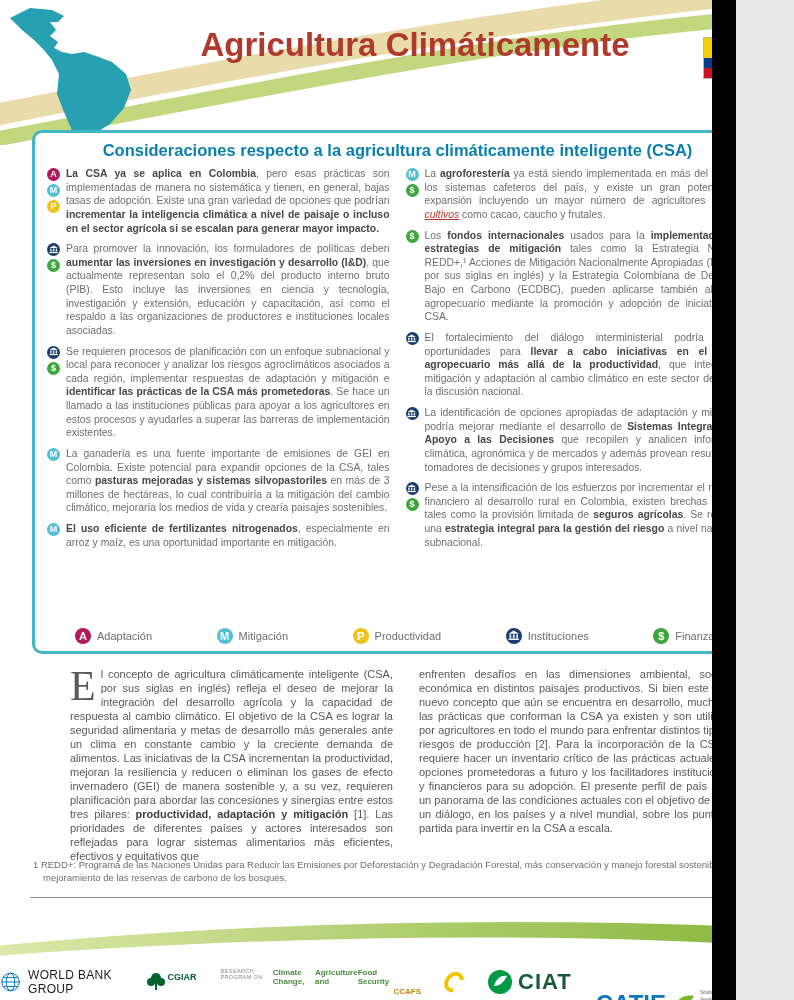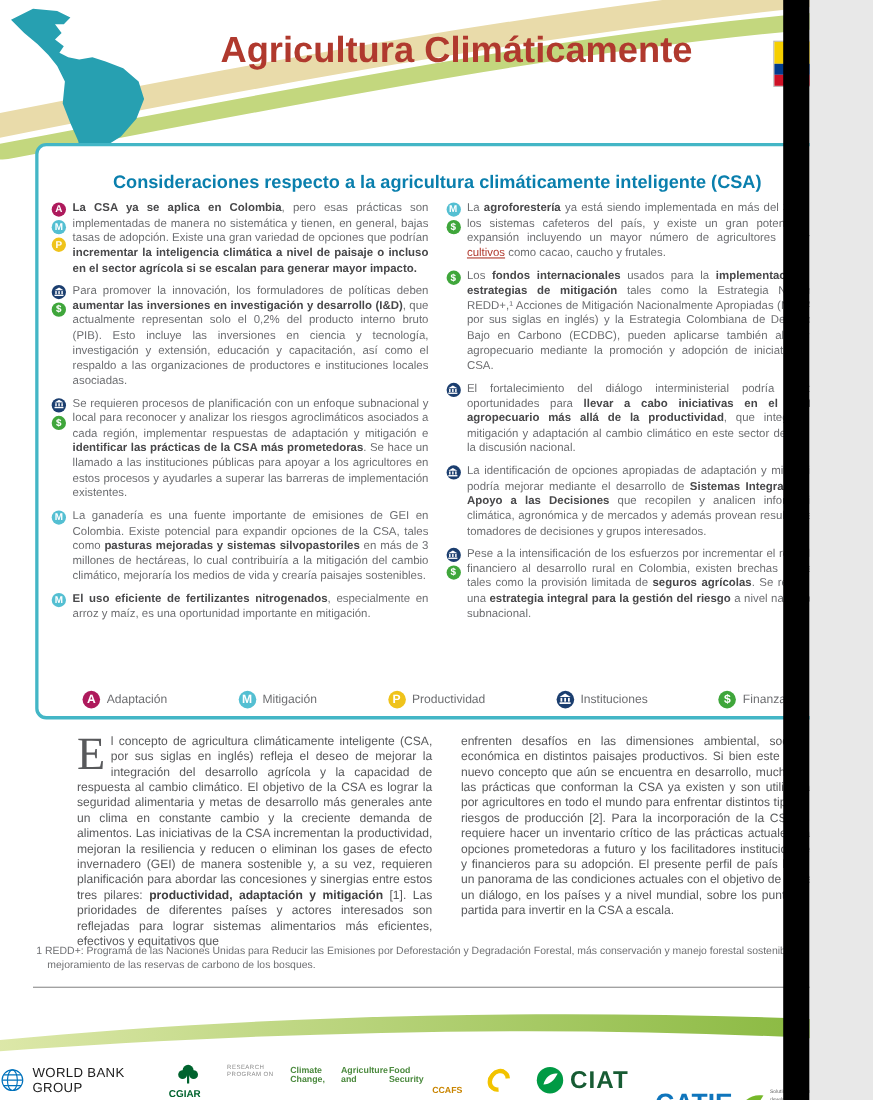--- a/index.html
+++ b/index.html
@@ -8,52 +8,52 @@
   
   .hdr-svg{position:absolute;top:0;left:0;}
   .map-svg{position:absolute;top:2px;left:0;}
   .doc-title{position:absolute;top:24px;left:148px;width:534px;margin:0;text-align:center;
              color:#B0392E;font-weight:bold;font-size:33px;line-height:1.3;}
   .flag{position:absolute;top:37px;left:703px;width:64px;height:42px;border:1px solid #b5b5b5;
         box-sizing:border-box;}
   .flag .fy{height:50%;background:#F6CF00}.flag .fb{height:25%;background:#003B8E}.flag .fr{height:25%;background:#CE1126}
   
   .cons-box{position:absolute;left:32px;top:130px;width:731px;height:524px;border:3px solid #43B6C6;
-            border-radius:10px;box-sizing:border-box;padding:24px 12px 5px;display:flex;flex-direction:column;
+            border-radius:10px;box-sizing:border-box;padding:8px 12px 5px;display:flex;flex-direction:column;
             overflow:hidden;background:#fff;}
   .cons-title{margin:0 0 7px;text-align:center;color:#0A7FAD;font-size:16.5px;font-weight:bold;}
   .cons-cols{display:flex;gap:16px;flex:1;}
   .cons-col{flex:1;}
   .bullet{display:flex;gap:5px;margin-bottom:7px;}
   .icon-stack{display:flex;flex-direction:column;gap:3px;padding-top:1px;flex:0 0 14px;}
   .picon{border-radius:50%;color:#fff;font-weight:bold;display:inline-flex;align-items:center;
          justify-content:center;line-height:1;flex:0 0 auto;}
   .bullet-text{margin:0;font-size:10.4px;line-height:1.31;color:#6D6E71;text-align:justify;}
   .bullet-text b{color:#48484A;}
-  .seg-red{color:#B03A2E;text-decoration:underline;}
+  .seg-red{color:#B03A2E;text-decoration:underline;font-style:italic;}
   .legend{display:flex;justify-content:space-between;align-items:center;padding:0 28px;margin:6px 0 2px;}
   .legend-item{display:flex;align-items:center;gap:6px;}
   .legend-label{font-size:11px;color:#6D6E71;}
   
   .intro{position:absolute;left:70px;top:668px;width:672px;height:228px;display:flex;gap:26px;overflow:hidden;}
   .intro-col{flex:1;font-size:11px;line-height:1.27;color:#58595B;text-align:justify;margin:0;}
   .intro-col b{color:#3F3F41;}
   .dropcap{float:left;font-family:"Liberation Serif",serif;font-size:42px;line-height:34px;
            padding:1px 5px 0 0;color:#58595B;}
   
   .foot-rule{position:absolute;left:30px;top:897px;width:733px;border-top:1px solid #8C8C8C;height:0;}
   .footnote{position:absolute;left:33px;top:859px;width:724px;margin:0;font-size:9.5px;line-height:1.32;
             color:#6D6E71;padding-left:10px;text-indent:-10px;}
   
   .swoosh{position:absolute;left:0;top:912px;}
   .logos{position:absolute;left:0;top:946px;width:770px;display:flex;align-items:center;
          justify-content:center;gap:24px;}
   .wbg{display:flex;align-items:center;gap:7px;}
   .wbg-label{font-size:12px;font-weight:normal;color:#1B1B1B;letter-spacing:0.3px;}
-  .cgiar{display:flex;flex-direction:column;align-items:flex-end;}
+  .cgiar{display:flex;flex-direction:row;align-items:flex-start;}
   .cgiar-label{font-size:9px;font-weight:bold;color:#00632E;margin-top:1px;}
   .ccafs{display:flex;flex-direction:row;line-height:1.18;}
   .ccafs-l0{font-size:5.5px;color:#8A8A8A;letter-spacing:0.4px;}
   .ccafs-l{font-size:8px;color:#4C8A3F;font-weight:bold;}
   .ccafs-label{font-size:8px;color:#C98500;font-weight:bold;margin-top:19px;}
   .ccafs-ring{width:14px;height:14px;border-radius:50%;border:4px solid #F2C300;
               border-right-color:transparent;transform:rotate(40deg);}
   .ciat{display:flex;align-items:center;gap:5px;justify-content:center;}
   .ciat-label{font-size:22px;font-weight:bold;color:#175B33;letter-spacing:1px;}
   .catie{display:flex;align-items:center;gap:4px;margin-top:44px;}

